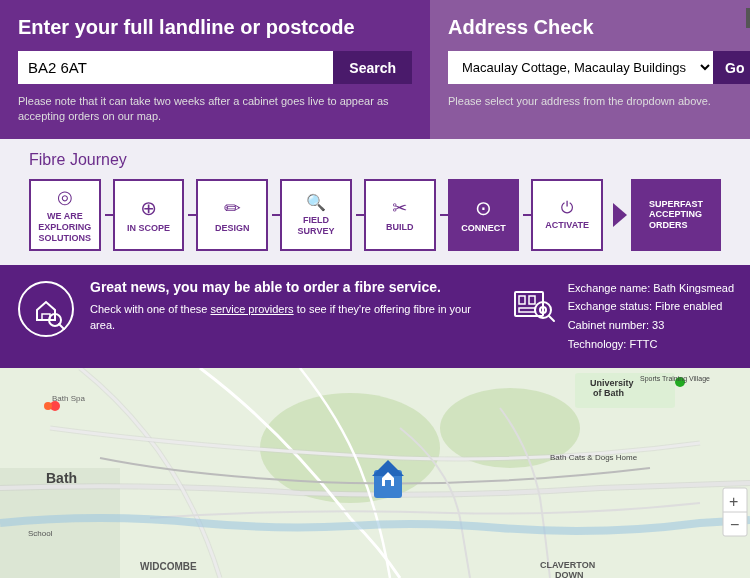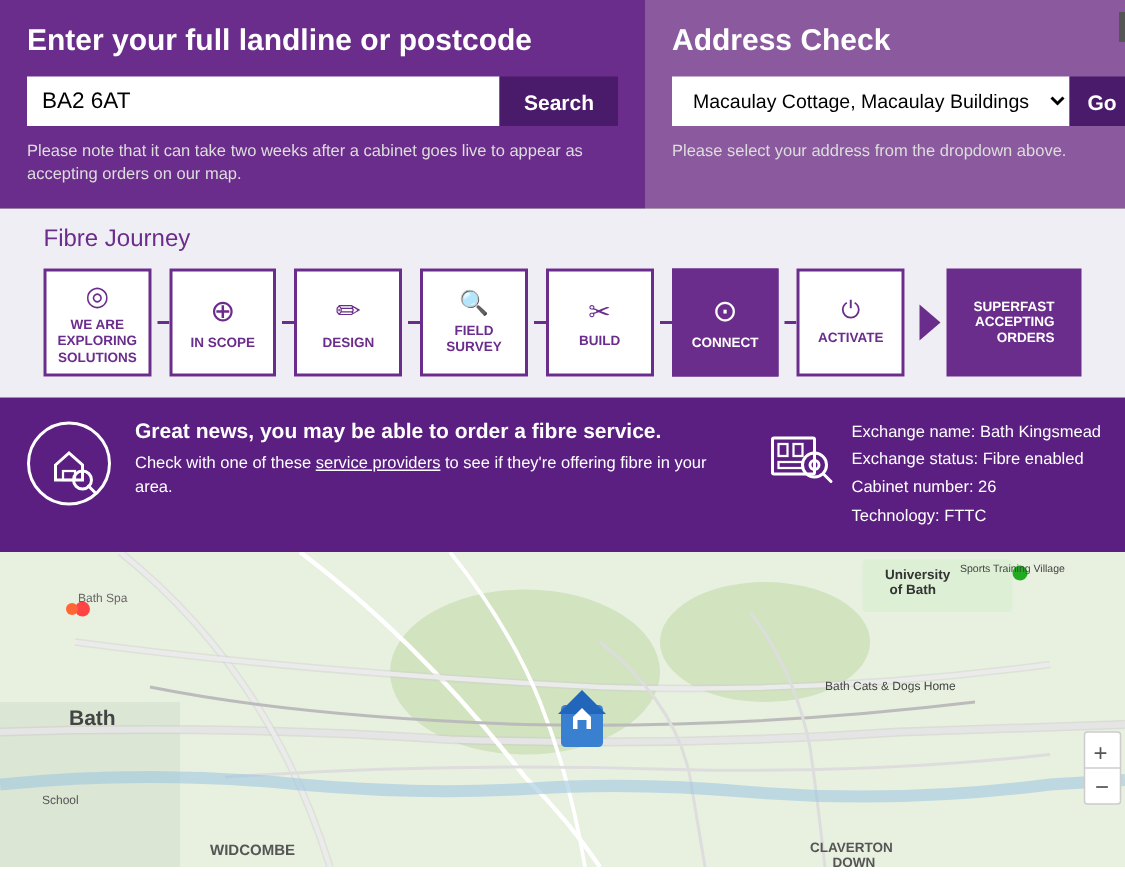--- a/index.html
+++ b/index.html
@@ -164,21 +164,21 @@
     }
     .last-step {
       background: #6b2d8b;
       display: flex;
       flex-direction: column;
       align-items: center;
       justify-content: center;
       width: 90px;
       height: 72px;
       padding: 4px;
-      text-align: right;
+      text-align: left;
       margin-left: 4px;
       position: relative;
     }
     .last-step .step-label {
       font-size: 9px;
       font-weight: bold;
       color: #fff;
       line-height: 1.2;
     }
     .last-step::before {
@@ -378,21 +378,21 @@
         <rect x="20" y="16" width="6" height="8" fill="none" stroke="white" stroke-width="1.5"></rect>
         <rect x="10" y="28" width="16" height="4" fill="none" stroke="white" stroke-width="1.5"></rect>
         <circle cx="34" cy="30" r="8" fill="none" stroke="white" stroke-width="2"></circle>
         <circle cx="34" cy="30" r="3" fill="none" stroke="white" stroke-width="2"></circle>
         <line x1="40" y1="36" x2="45" y2="41" stroke="white" stroke-width="2" stroke-linecap="round"></line>
       </svg>
     </div>
     <div class="exchange-info">
       <div>Exchange name: Bath Kingsmead</div>
       <div>Exchange status: Fibre enabled</div>
-      <div>Cabinet number: 26</div>
+      <div>Cabinet number: 33</div>
       <div>Technology: FTTC</div>
     </div>
   </div>
 </div>
 
 <div class="map-container">
   <svg class="map-svg" viewBox="0 0 750 210" xmlns="http://www.w3.org/2000/svg">
 
     <rect width="750" height="210" fill="#e8f0e0"></rect>
 

